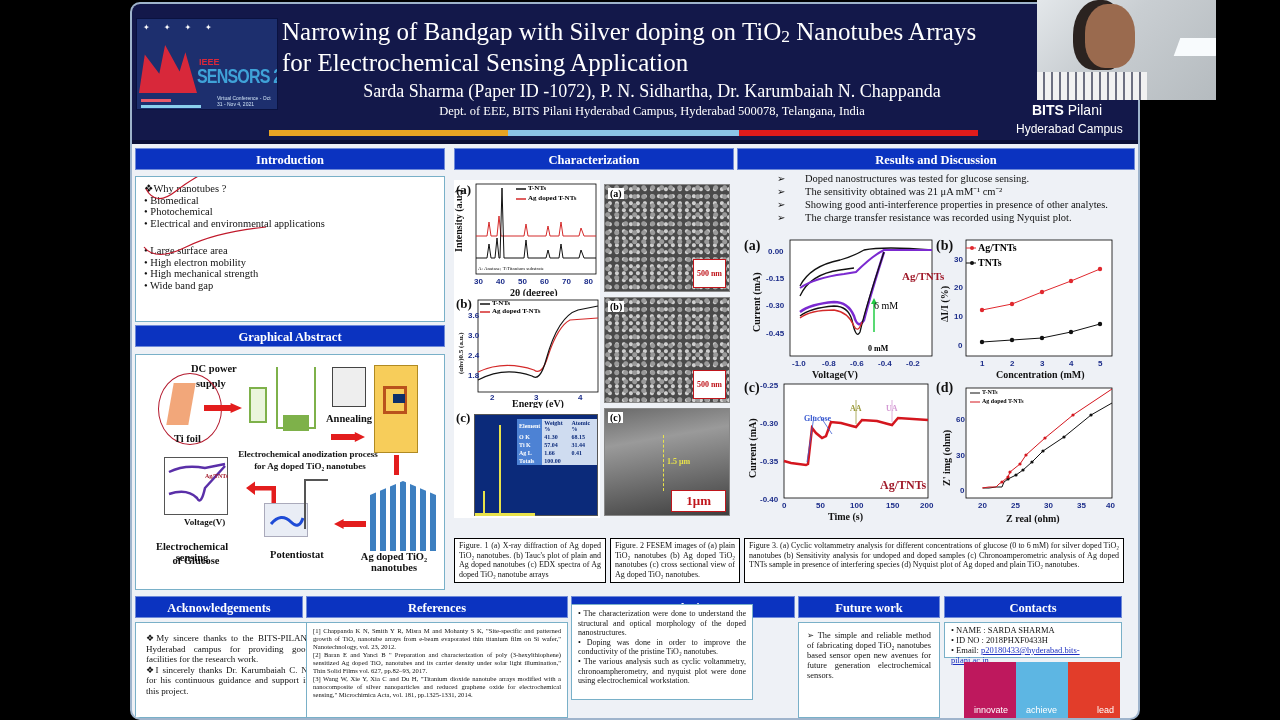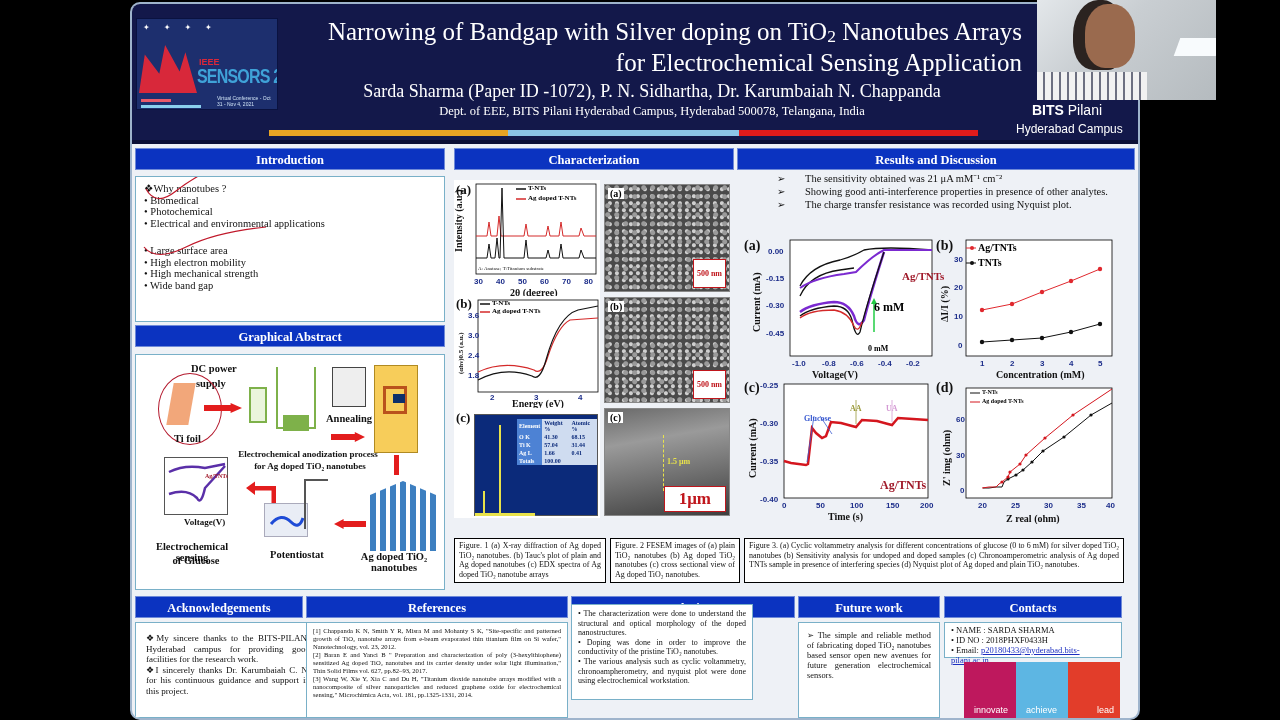--- a/index.html
+++ b/index.html
@@ -8,21 +8,21 @@
   #poster { position: absolute; left: 130px; top: 2px; width: 1010px; height: 718px; background: #eef1f6; border: 2px solid #9fb4cc; border-radius: 10px; overflow: hidden; }
   
   #header { position: absolute; left: 0; top: 0; width: 1010px; height: 140px; background: #13184a; border-bottom: 4px solid #0b0f35; }
   #logo { position: absolute; left: 4px; top: 14px; width: 142px; height: 92px; background: #1d2f6e; border: 1px solid #0a1240; overflow: hidden; }
   #logo .opera { position: absolute; left: 2px; top: 26px; width: 58px; height: 48px; background: #d8283a; clip-path: polygon(0 100%,10% 20%,35% 60%,45% 0,70% 55%,80% 15%,100% 100%); }
   #logo .stars { position: absolute; left: 6px; top: 4px; color: #fff; font-size: 8px; letter-spacing: 6px; }
   #logo .ieee { position: absolute; left: 62px; top: 38px; color: #d8283a; font: bold 9px "Liberation Sans", sans-serif; }
   #logo .sensors { position: absolute; left: 60px; top: 46px; color: #3fa2d8; font: bold 20px "Liberation Sans", sans-serif; letter-spacing: -1px; white-space: nowrap; transform: scaleX(0.8); transform-origin: left; }
   #logo .sub { position: absolute; left: 80px; top: 76px; color: #cfe3f5; font: 5px "Liberation Sans", sans-serif; }
   #logo .stripe { position: absolute; height: 3px; left: 4px; }
-  #title1, #title2 { position: absolute; left: 150px; width: 740px; text-align: right; color: #fff; font-size: 25px; line-height: 28px; }
+  #title1, #title2 { position: absolute; left: 150px; width: 740px; text-align: left; color: #fff; font-size: 25px; line-height: 28px; }
   #title1 { top: 14px; }
   #title2 { top: 45px; }
   #authors { position: absolute; left: 150px; top: 77px; width: 740px; text-align: center; color: #fff; font-size: 18px; }
   #dept { position: absolute; left: 150px; top: 100px; width: 740px; text-align: center; color: #ffffff; font-size: 12.5px; }
   #bar { position: absolute; left: 137px; top: 126px; height: 6px; width: 709px; display: flex; }
   #bar span { height: 6px; display: block; }
   #bits { position: absolute; left: 900px; top: 98px; color: #fff; font: 14px "Liberation Sans", sans-serif; }
   #bits b { font-weight: bold; }
   #campus { position: absolute; left: 884px; top: 118px; color: #fff; font: 12px "Liberation Sans", sans-serif; }
   
@@ -242,28 +242,29 @@
       <span class="scale">500 nm</span>
     </div>
     <div class="sem" style="left:472px;top:293px;width:126px;height:106px;">
       <span class="lbl">(b)</span>
       <span class="scale">500 nm</span>
     </div>
     <div class="sem" style="left:472px;top:404px;width:126px;height:108px;background:linear-gradient(170deg,#6a6a6a 0%,#9a9a9a 30%,#3e3e3e 100%);">
       <span class="lbl">(c)</span>
       <div style="position:absolute;left:58px;top:26px;width:0;height:56px;border-left:1px dashed #e8e24a;"></div>
       <span style="position:absolute;left:62px;top:48px;color:#e8e24a;font-size:8px;font-weight:bold">1.5 μm</span>
-      <span class="scale" style="font-size:17px;padding:2px 14px">1μm</span>
+      <span class="scale" style="font-size:13px;padding:2px 14px">1μm</span>
     </div>
 
     <div class="caption" style="left:322px;top:534px;width:152px;height:45px;">Figure. 1 (a) X-ray diffraction of Ag doped TiO₂ nanotubes. (b) Tauc's plot of plain and Ag doped nanotubes (c) EDX spectra of Ag doped TiO₂ nanotube arrays</div>
     <div class="caption" style="left:478px;top:534px;width:130px;height:45px;">Figure. 2 FESEM images of (a) plain TiO₂ nanotubes (b) Ag doped TiO₂ nanotubes (c) cross sectional view of Ag doped TiO₂ nanotubes.</div>
 
     <div class="sec-h" style="left:605px;top:144px;width:398px;">Results and Discussion</div>
     <div class="rd-list" style="left:645px;top:168px;">
+      <div>Doped nanostructures was tested for glucose sensing.</div>
       <div>The sensitivity obtained was 21 μA mM⁻¹ cm⁻²</div>
       <div>Showing good anti-interference properties in presence of other analytes.</div>
       <div>The charge transfer resistance was recorded using Nyquist plot.</div>
     </div>
 
     <div class="fig" style="left:612px;top:232px;width:190px;height:144px;background:transparent">
       <span class="panel-tag" style="left:0;top:2px;font-size:14px">(a)</span>
       <svg width="190" height="144" style="position:absolute;left:0;top:0">
         <rect x="46" y="4" width="142" height="116" fill="#fff" stroke="#000" stroke-width="0.8"></rect>
         <text x="24" y="18" class="axis-tick">0.00</text>
@@ -278,21 +279,21 @@
         <text x="68" y="142" class="axis-lbl" font-size="11">Voltage(V)</text>
         <text x="16" y="96" class="axis-lbl" font-size="11" transform="rotate(-90 16 96)">Current (mA)</text>
         <path d="M56 50 Q66 30 96 24 Q110 20 120 14 Q140 10 188 14 M56 60 Q66 38 96 34 L110 32" stroke="#111" stroke-width="1.3" fill="none"></path>
         <path d="M56 52 Q70 42 100 38 L112 36 Q128 20 140 14 L188 14" stroke="#7b2ad0" stroke-width="2" fill="none"></path>
         <path d="M56 76 Q66 68 90 66 Q104 66 110 80 Q114 94 120 84 Q126 60 140 16" stroke="#7b2ad0" stroke-width="2.5" fill="none"></path>
         <path d="M56 80 Q66 72 90 70 Q104 70 108 84 Q112 104 116 96 Q122 70 140 16" stroke="#111" stroke-width="1.3" fill="none"></path>
         <path d="M56 82 Q66 74 90 74 Q104 76 110 90 Q114 98 118 86" stroke="#d42a2a" stroke-width="1.3" fill="none"></path>
         <line x1="130" y1="96" x2="130" y2="66" stroke="#22cc44" stroke-width="1.5"></line>
         <polygon points="127,68 133,68 130,62" fill="#22cc44"></polygon>
       </svg>
-      <span style="position:absolute;left:130px;top:64px;font-size:12px;font-weight:bold">6 mM</span>
+      <span style="position:absolute;left:130px;top:64px;font-size:10px;font-weight:normal">6 mM</span>
       <span style="position:absolute;left:124px;top:108px;font-size:8px;font-weight:bold">0 mM</span>
       <span style="position:absolute;left:158px;top:34px;font-size:11px;font-weight:bold;color:#a01a2a">Ag/TNTs</span>
     </div>
 
     <div class="fig" style="left:804px;top:232px;width:196px;height:144px;background:transparent">
       <span class="panel-tag" style="left:0;top:2px;font-size:14px">(b)</span>
       <svg width="196" height="144" style="position:absolute;left:0;top:0">
         <rect x="30" y="4" width="146" height="116" fill="#fff" stroke="#000" stroke-width="0.8"></rect>
         <text x="18" y="26" class="axis-tick">30</text>
           <text x="18" y="54" class="axis-tick">20</text>

